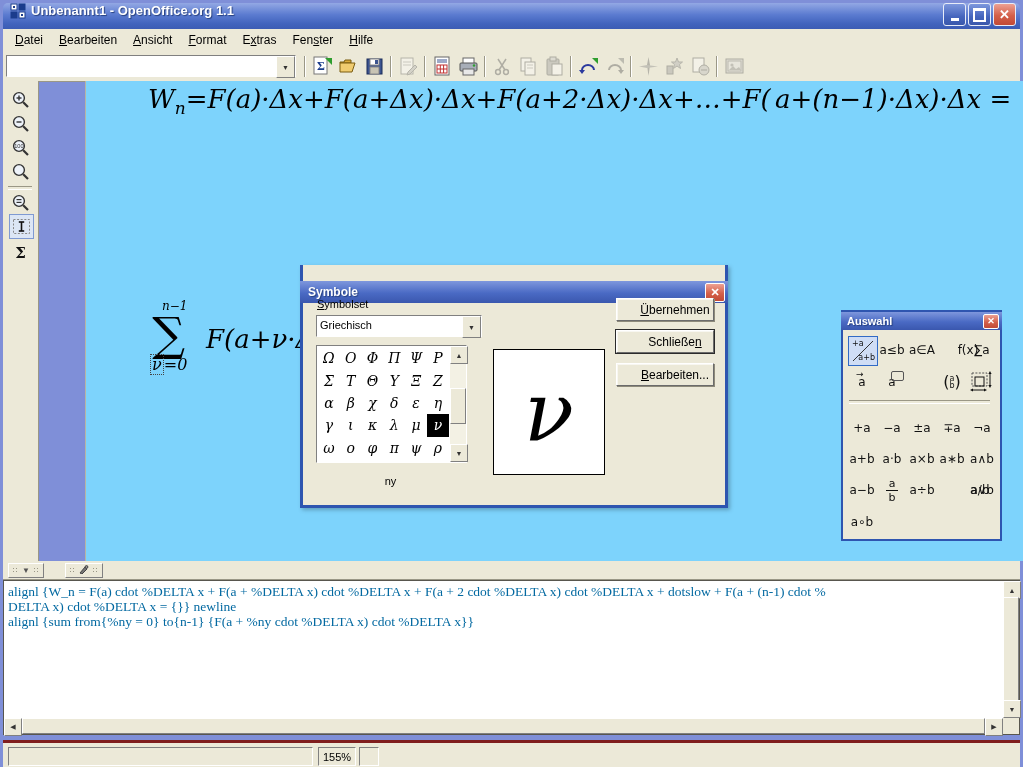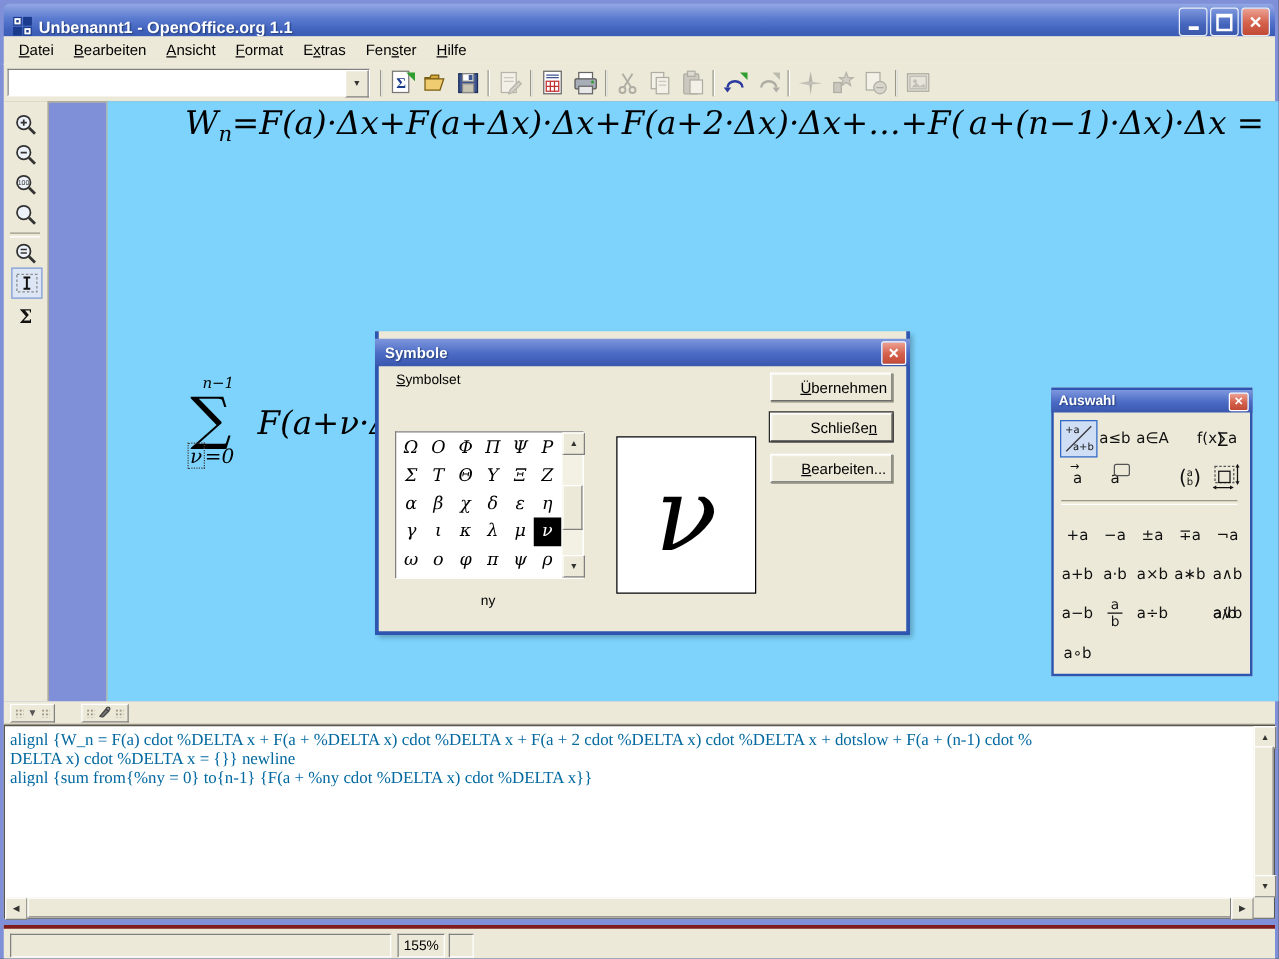--- a/index.html
+++ b/index.html
@@ -2,21 +2,21 @@
 <html><head>
 <meta charset="utf-8">
 <style>
   html,body{margin:0;padding:0;background:#555;}
   #window{position:relative;width:1023px;height:767px;background:#7f8fd8;overflow:hidden;
     font-family:"Liberation Sans",sans-serif;-webkit-user-select:none;}
   .abs{position:absolute;}
   
   #titlebar{left:3px;top:3px;right:3px;height:26px;border-radius:5px 5px 0 0;
     background:linear-gradient(180deg,#93a8e4 0%,#5b7bd0 45%,#4163bd 80%,#3c5cb4 100%);
-    display:flex;align-items:flex-end;padding:0 4px;}
+    display:flex;align-items:flex-start;padding:0 4px;}
   #app-icon{width:16px;height:16px;margin:0 5px 0 3px;}
   #title-text{color:#fff;font-weight:bold;font-size:13px;text-shadow:1px 1px 1px #27407e;white-space:nowrap;}
   .tb-btns{margin-left:auto;display:flex;gap:2px;}
   .tb-btn{width:21px;height:21px;border-radius:3px;border:1px solid #e7ecf8;color:#fff;
     display:flex;align-items:center;justify-content:center;font-size:11px;font-weight:bold;
     background:linear-gradient(180deg,#7d97dd,#4565bd 60%,#3a58ab);}
   .tb-btn.close{background:linear-gradient(180deg,#eda193,#d4604a 55%,#c24a36);}
   .glyph-min{width:8px;height:3px;background:#fff;margin-top:9px;}
   .glyph-max{width:9px;height:9px;border:2px solid #fff;border-top-width:3px;}
   .glyph-x{font-size:13px;line-height:13px;}
@@ -69,21 +69,21 @@
   .vscroll .sthumb{position:absolute;top:16px;bottom:16px;left:0;right:0;}
   .hscroll .sthumb{flex:1;}
   .scorner{position:absolute;right:0;bottom:0;width:16px;height:16px;background:#ece9d8;}
   
   #statusbar{left:3px;top:740px;right:3px;height:24px;background:#ece9d8;border-top:3px solid #7f1d1d;}
   .status-cell{position:absolute;top:4px;height:17px;border:1px solid;border-color:#808080 #fff #fff #808080;
     font-size:11px;display:flex;align-items:center;justify-content:center;color:#000;}
   
   #dlg-symbols{left:300px;top:265px;width:422px;height:240px;background:#ece9d8;
     border:3px solid #2e55b0;border-top:none;z-index:20;box-shadow:2px 2px 4px rgba(0,0,0,.25);}
-  .dlg-title{position:absolute;left:-3px;top:6px;right:-3px;height:22px;
+  .dlg-title{position:absolute;left:-3px;top:16px;right:-3px;height:22px;
     background:linear-gradient(180deg,#7e97dd 0%,#4a6ac4 55%,#3a57ae 100%);
     display:flex;align-items:center;padding:0 3px 0 8px;}
   .dlg-title-text{color:#fff;font-weight:bold;font-size:12px;text-shadow:1px 1px 1px #27407e;}
   .dlg-close{margin-left:auto;width:18px;height:17px;border-radius:2px;border:1px solid #fff;
     background:linear-gradient(180deg,#eda193,#d4604a 55%,#c24a36);color:#fff;font-weight:bold;font-size:11px;
     display:flex;align-items:center;justify-content:center;}
   .small-close{width:14px;height:13px;font-size:9px;}
   #symbolset-label{position:absolute;left:14px;top:33px;font-size:11px;}
   #symbolset-combo{position:absolute;left:13px;top:50px;width:164px;height:20px;background:#fff;
     border:1px solid;border-color:#808080 #fff #fff #808080;display:flex;}
@@ -391,20 +391,24 @@
     <span class="status-cell" style="left:315px;width:36px;">155%</span>
     <span class="status-cell" style="left:356px;width:18px;"></span>
   </div>
 
   <div class="abs" id="dlg-symbols">
     <div class="dlg-title">
       <span class="dlg-title-text">Symbole</span>
       <span class="dlg-close">✕</span>
     </div>
     <span id="symbolset-label"><span></span><u>S</u><span>ymbolset</span></span>
+    <span id="symbolset-combo">
+      <span class="val">Griechisch</span>
+      <span class="combo-arrow">▼</span>
+    </span>
     <div id="sym-gridbox">
       <div class="sym-cells">
 
       <span class="sym-cell">
             <span>Ω</span>
           </span>
           <span class="sym-cell">
             <span>Ο</span>
           </span>
           <span class="sym-cell">

